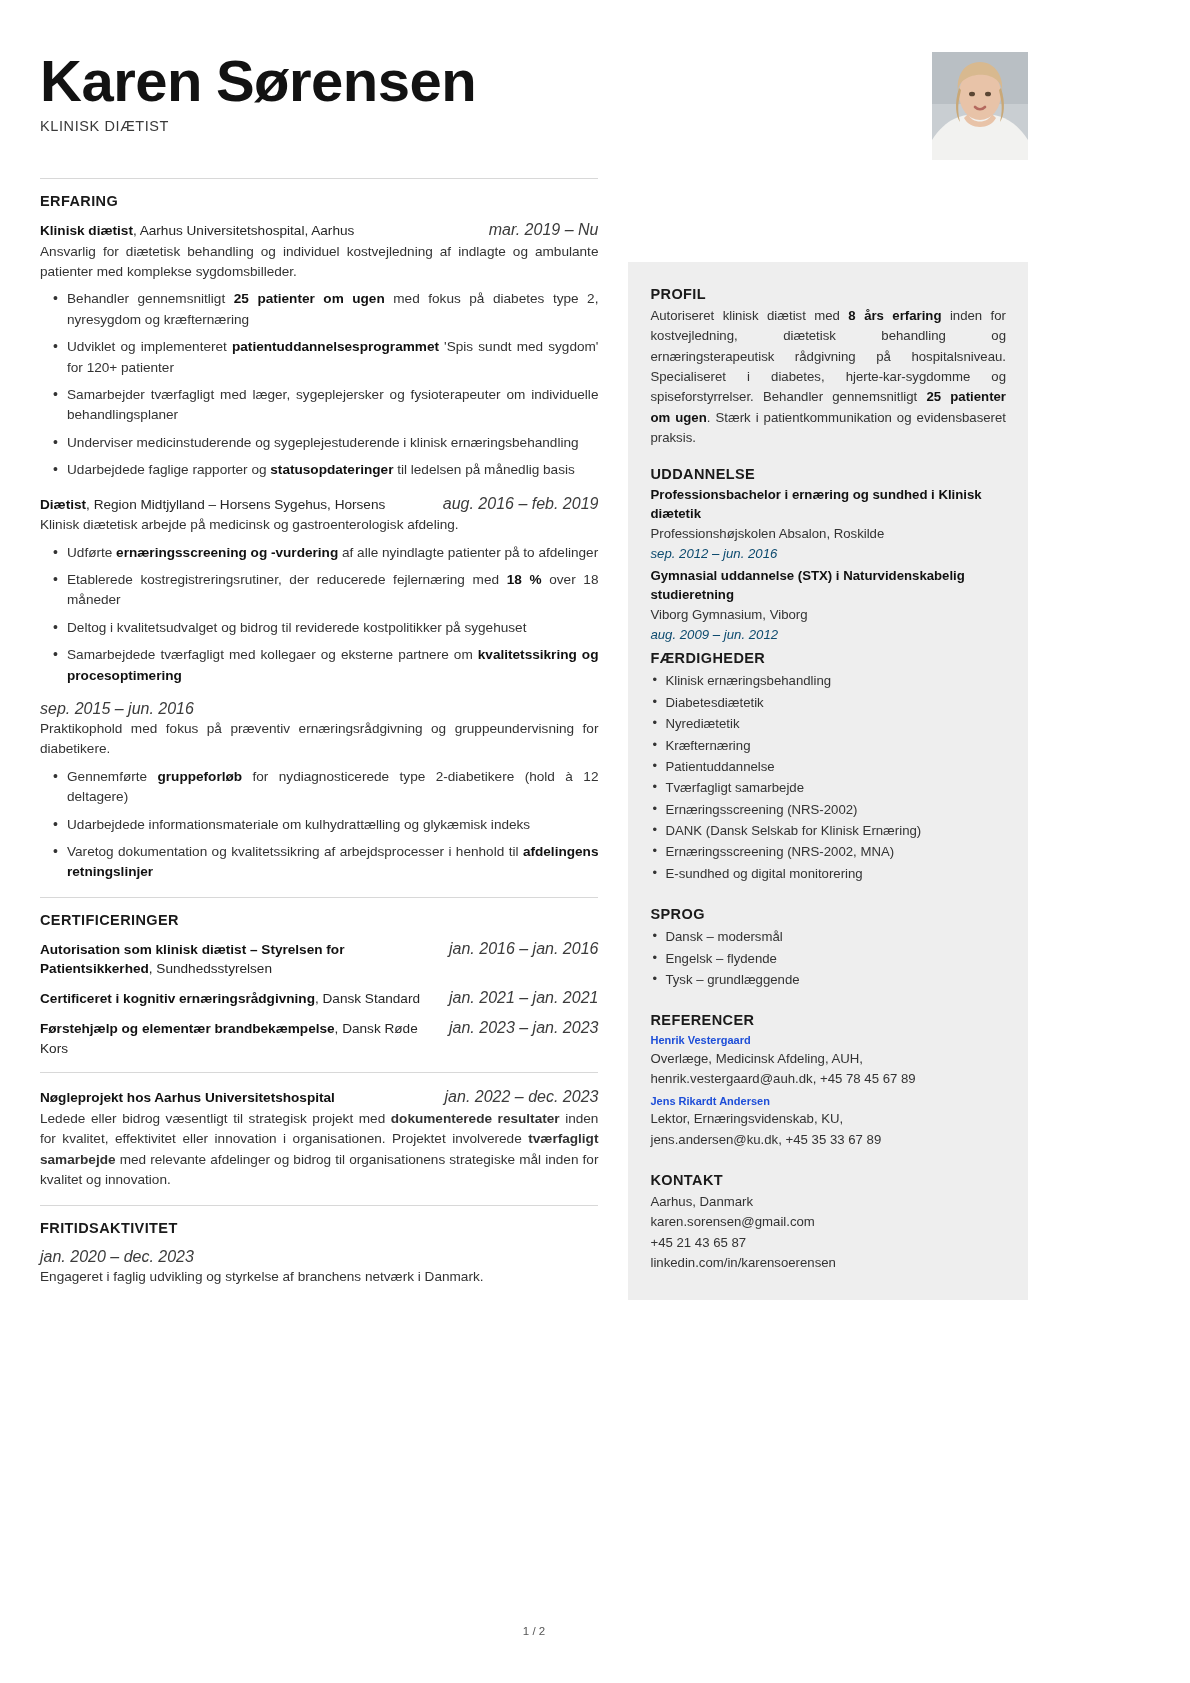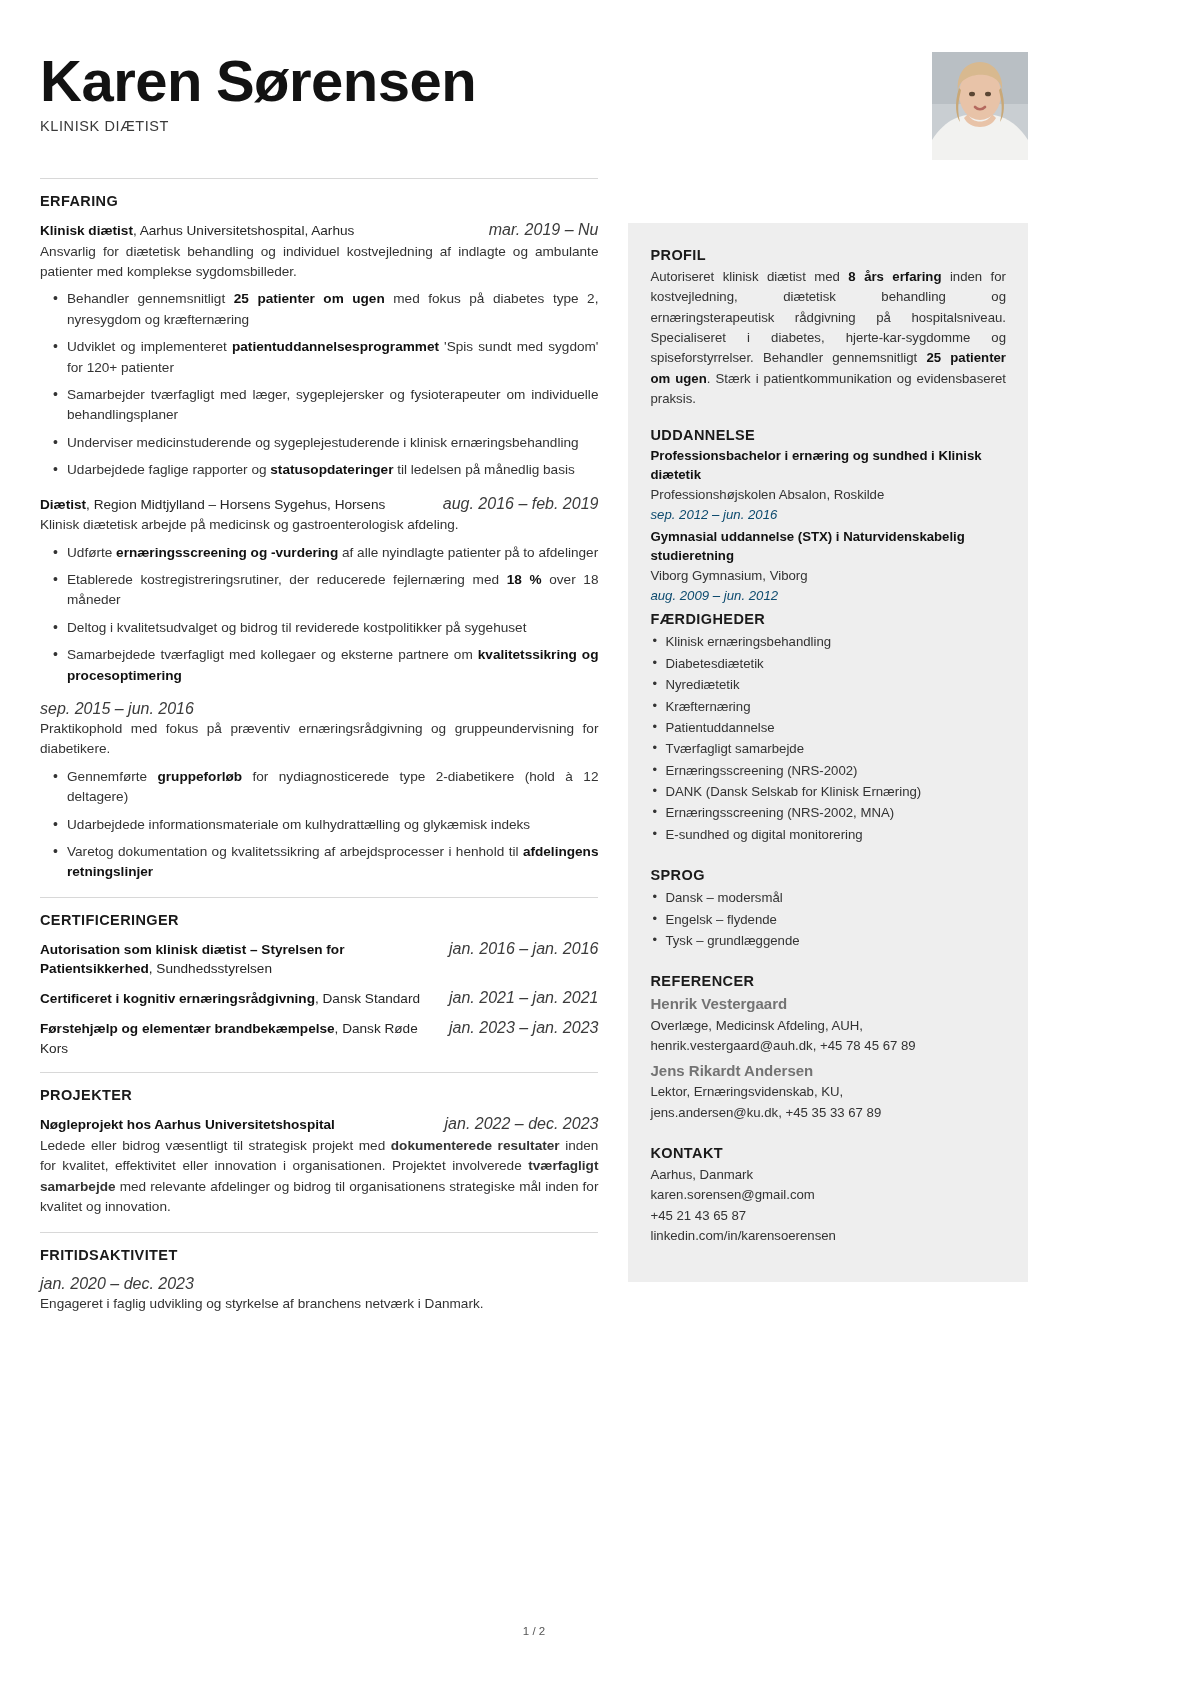--- a/index.html
+++ b/index.html
@@ -25,23 +25,23 @@
     color:#3a3a3a; font-weight:400;
   }
   .photo{
     position:absolute; right:40px; top:52px;
     width:96px; height:108px; overflow:hidden;
     background:#cfd3d6;
   }
   .photo svg{ display:block; width:100%; height:100%; }
 
   
-  .cols{ display:flex; padding:0 40px; gap:0; align-items:center; }
+  .cols{ display:flex; padding:0 40px; gap:0; align-items:flex-end; }
   .left{ width:600px; padding-right:22px; }
-  .right{ width:412px; margin-left:8px; background:#eeeeee; padding:24px 22px 35px 22px; }
+  .right{ width:412px; margin-left:8px; background:#eeeeee; padding:24px 22px 26px 22px; }
 
   .rule{ height:1px; background:#d8d8d8; margin:0 0 14px 0; }
   .rule.top{ margin-top:14px; }
 
   h2.sec{
     font-size:14.5px; font-weight:700; letter-spacing:0.4px;
     color:#1a1a1a; margin-bottom:11px; text-transform:uppercase;
   }
   .right h2.sec{ font-size:14.5px; margin-bottom:4px; }
 
@@ -82,21 +82,21 @@
   .edu-inst{ font-size:13.2px; color:#333; line-height:1.5; }
   .edu-date{ font-size:13.2px; font-style:italic; color:#0c4a6e; line-height:1.5; }
   ul.rlist{ list-style:none; margin:2px 0 0 0; }
   ul.rlist li{
     position:relative; padding-left:15px; font-size:13.2px;
     line-height:1.62; color:#333;
   }
   ul.rlist li:before{
     content:"•"; position:absolute; left:2px; top:-1px; color:#333; font-size:13px;
   }
-  .ref-name{ font-size:15px; font-weight:700; color:#737373; line-height:1.5; }
+  .ref-name{ font-size:11px; font-weight:700; color:#1d4ed8; line-height:1.5; }
   .ref-line{ font-size:13.2px; color:#333; line-height:1.52; }
   .kontakt-line{ font-size:13.2px; color:#333; line-height:1.56; }
 
   
   .footer{
     position:absolute; left:0; right:0; bottom:46px;
     text-align:center; font-size:11.5px; color:#555;
   }
 </style>
 </head>
@@ -193,21 +193,20 @@
               <div class="entry-head">
                 <div class="entry-title"><b>Førstehjælp og elementær brandbekæmpelse</b>, Dansk Røde Kors</div>
                 <div class="entry-date">jan. 2023 – jan. 2023</div>
               </div>
             </div>
           </div>
       </section>
 
       <div class="rule top"></div>
       <section>
-        <h2 class="sec">PROJEKTER</h2>
         <div id="proj-entries">
             <div class="entry">
               <div class="entry-head">
                 <div class="entry-title"><b>Nøgleprojekt hos Aarhus Universitetshospital</b></div>
                 <div class="entry-date">jan. 2022 – dec. 2023</div>
               </div>
               <div class="entry-desc">Ledede eller bidrog væsentligt til strategisk projekt med <b>dokumenterede resultater</b> inden for kvalitet, effektivitet eller innovation i organisationen. Projektet involverede <b>tværfagligt samarbejde</b> med relevante afdelinger og bidrog til organisationens strategiske mål inden for kvalitet og innovation.</div>
             </div>
           </div>
       </section>

